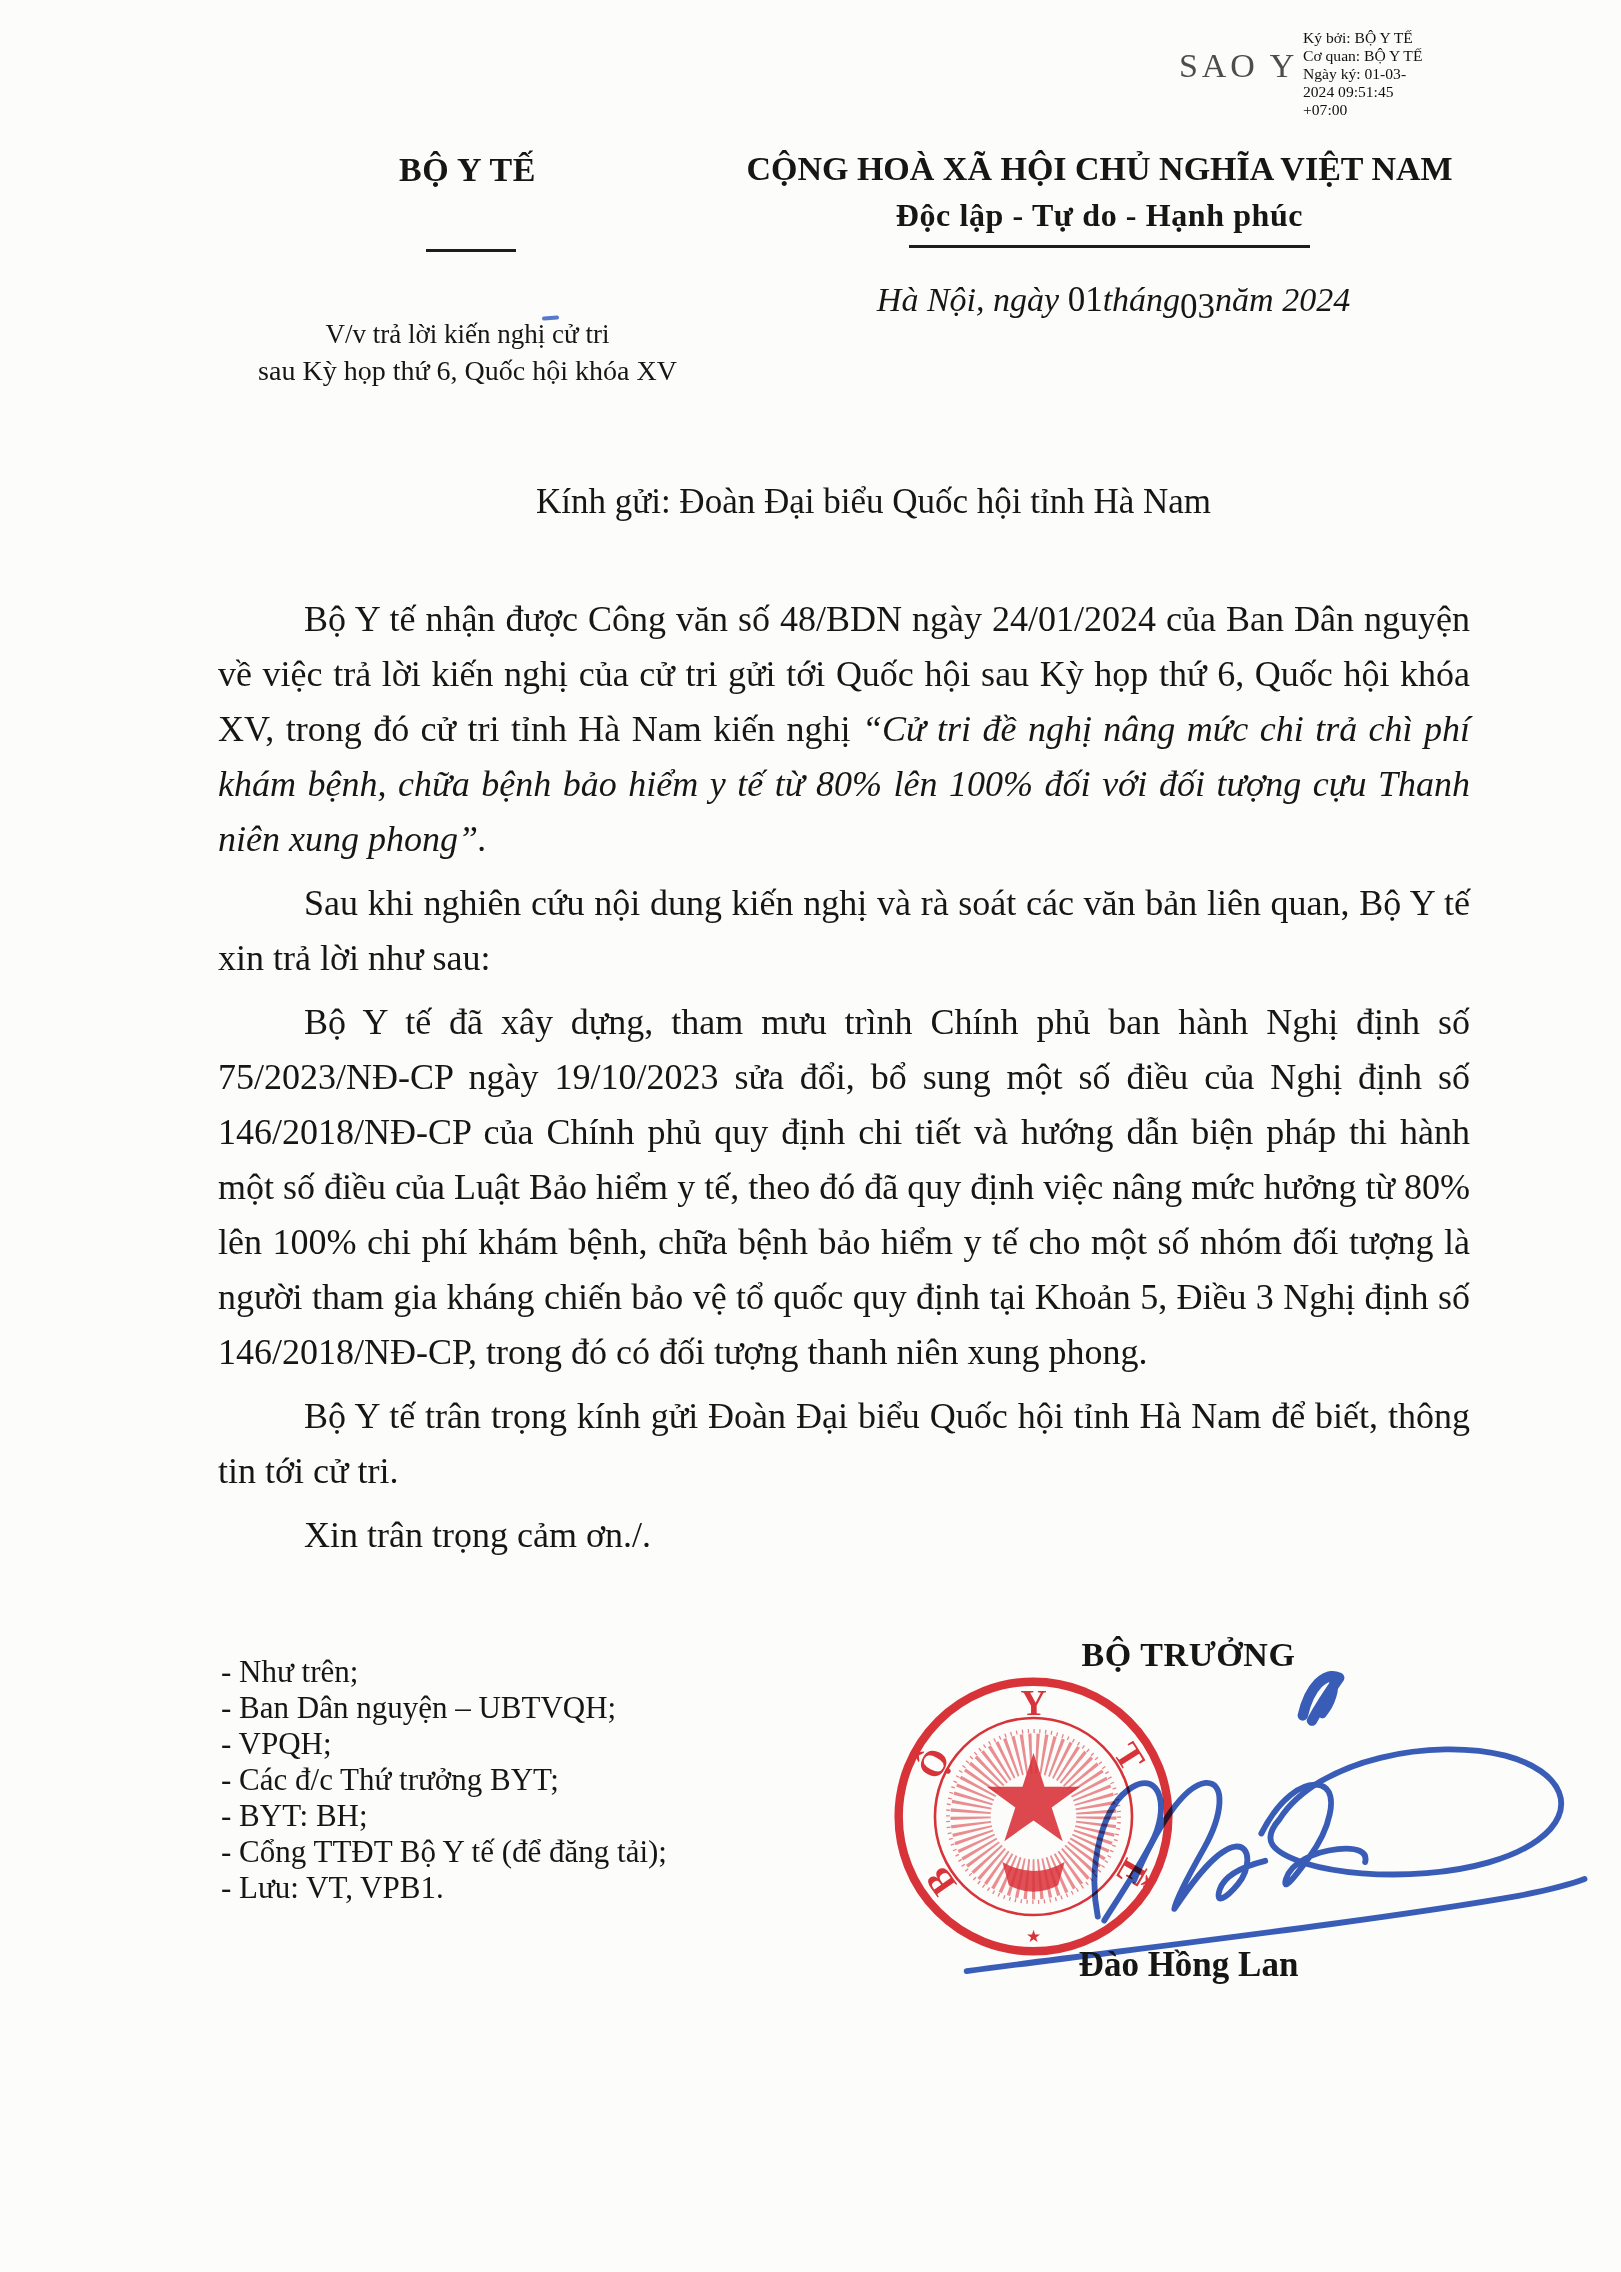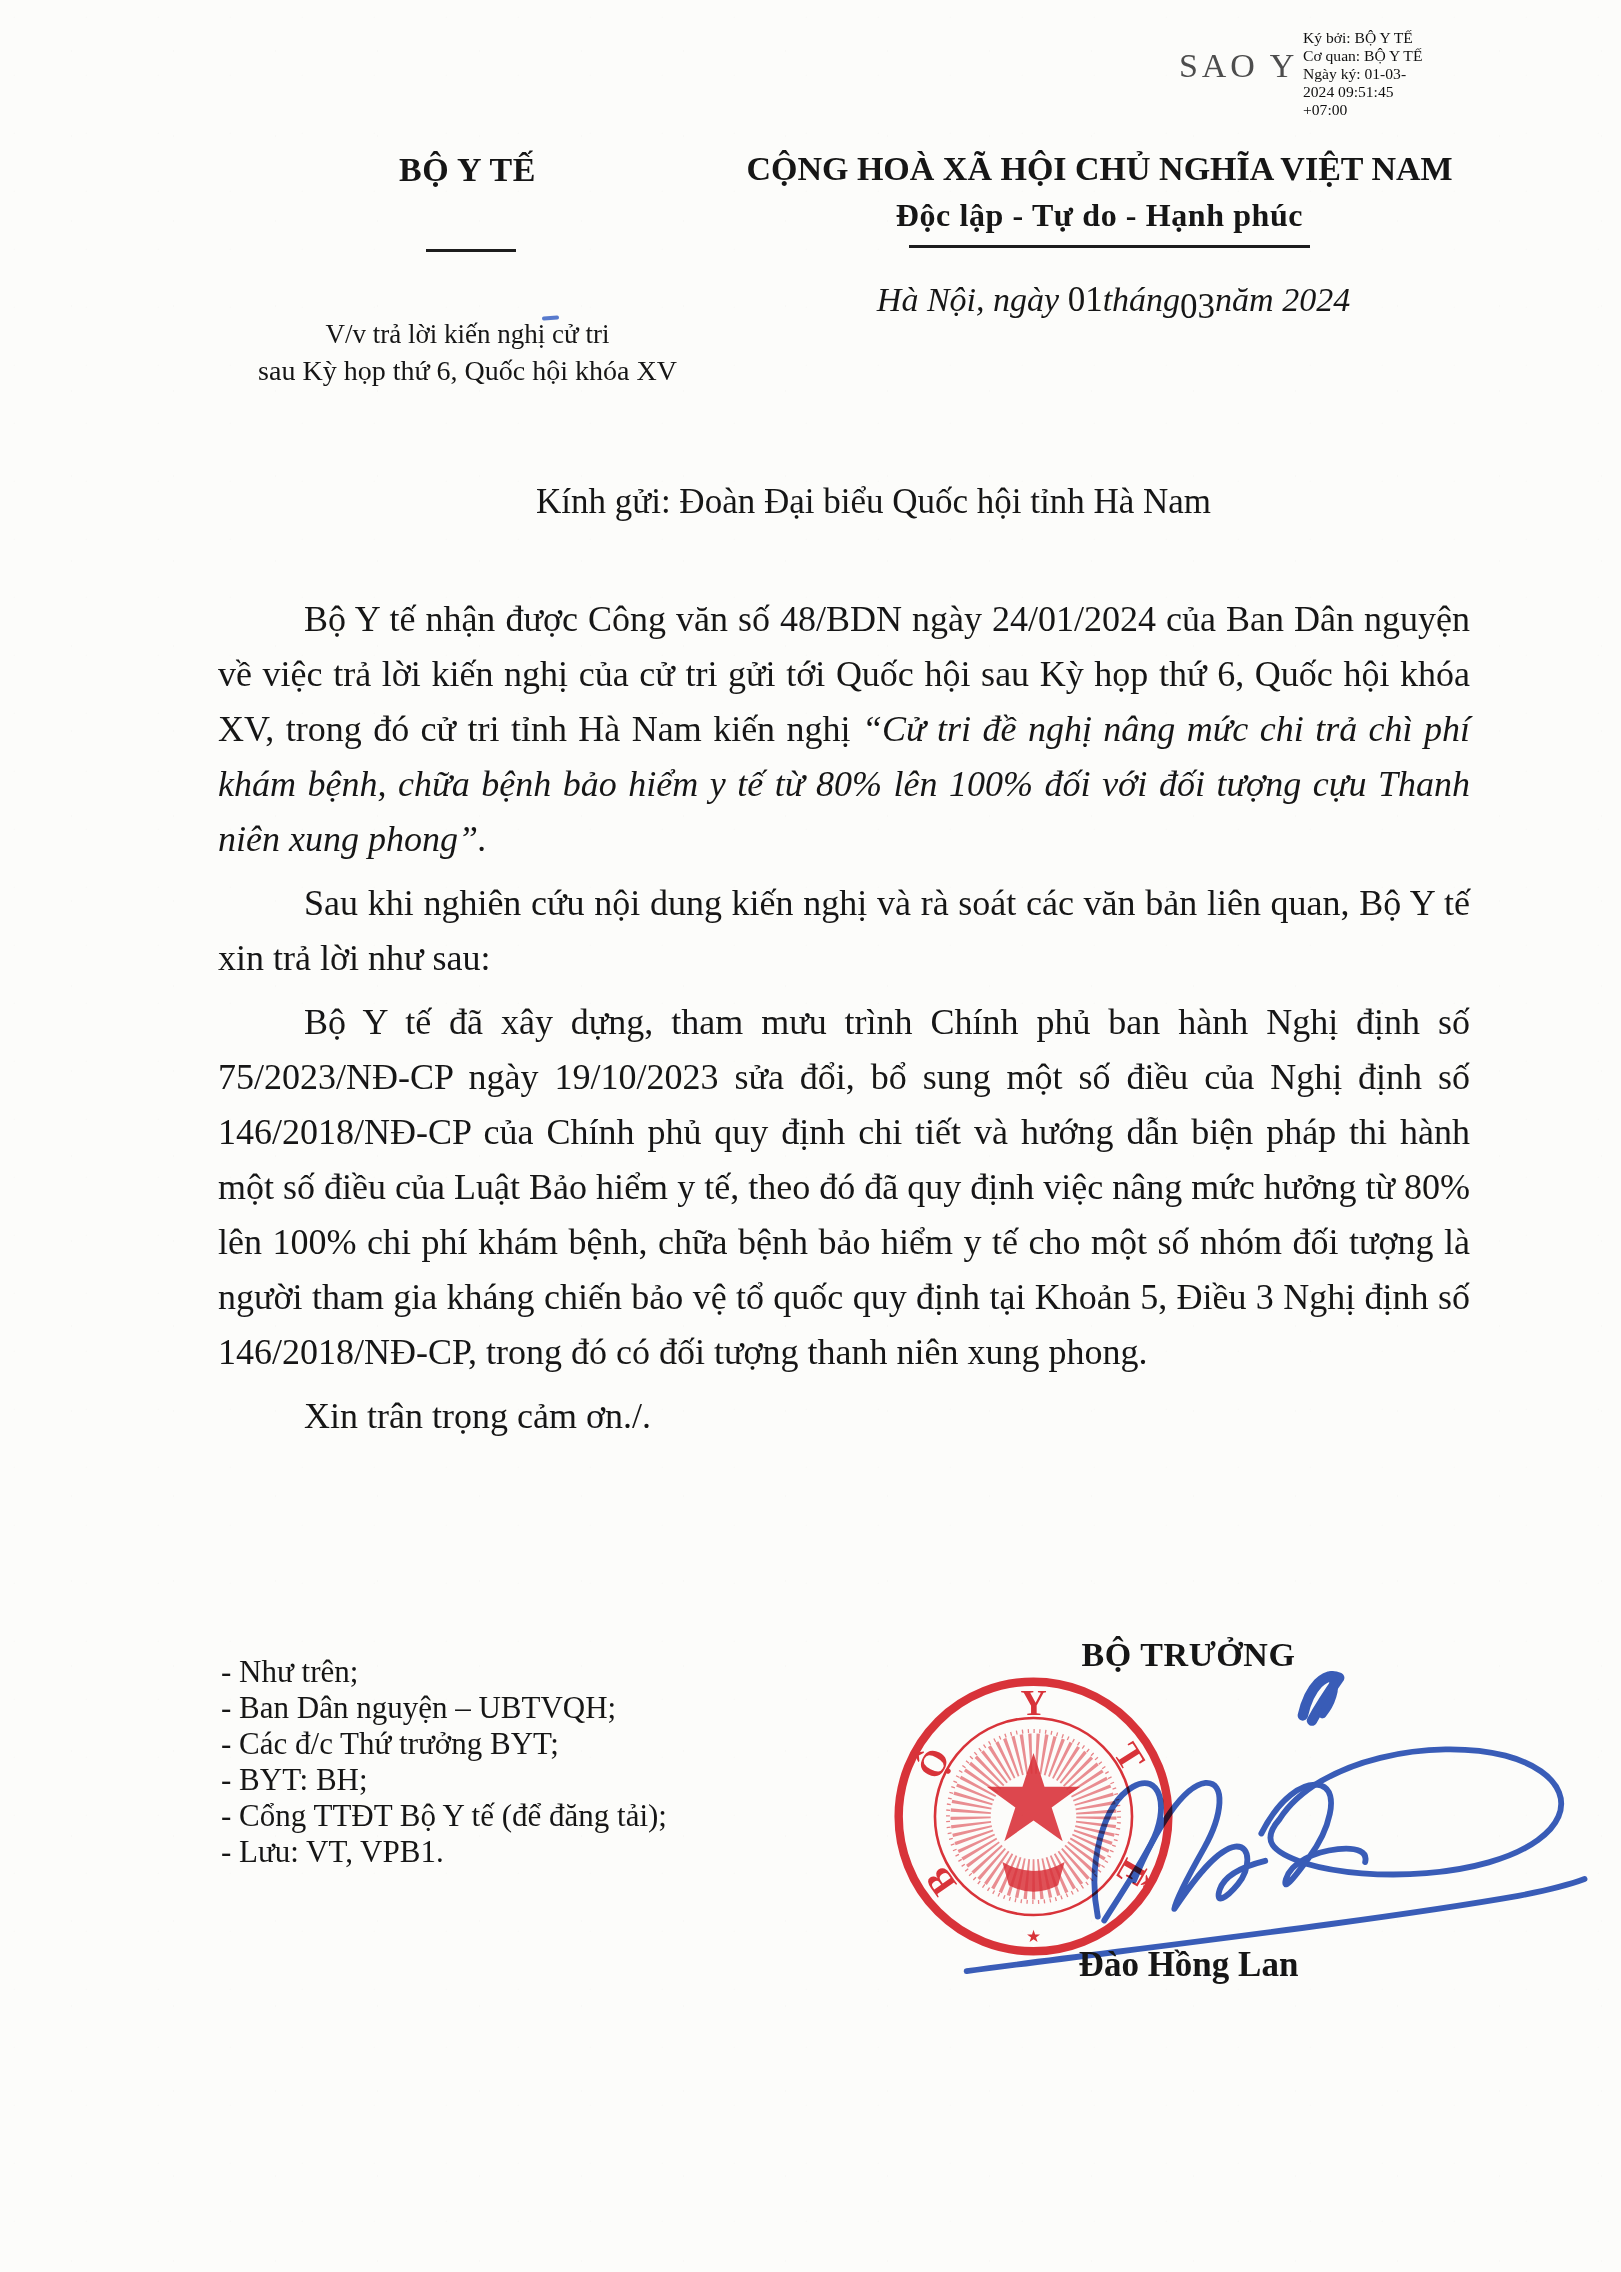--- a/index.html
+++ b/index.html
@@ -78,26 +78,28 @@
   <div class="abs dateline">
     <span>Hà Nội, ngày </span><span class="ins">01</span><span>tháng</span><span class="ins ins-low">03</span><span>năm 2024</span>
   </div>
 
   <div class="abs salutation">Kính gửi: Đoàn Đại biểu Quốc hội tỉnh Hà Nam</div>
 
   <div class="abs body-block">
     <p><span>Bộ Y tế nhận được Công văn số 48/BDN ngày 24/01/2024 của Ban Dân nguyện về việc trả lời kiến nghị của cử tri gửi tới Quốc hội sau Kỳ họp thứ 6, Quốc hội khóa XV, trong đó cử tri tỉnh Hà Nam kiến nghị </span><span class="q-italic">“Cử tri đề nghị nâng mức chi trả chì phí khám bệnh, chữa bệnh bảo hiểm y tế từ 80% lên 100% đối với đối tượng cựu Thanh niên xung phong”.</span></p>
     <p>Sau khi nghiên cứu nội dung kiến nghị và rà soát các văn bản liên quan, Bộ Y tế xin trả lời như sau:</p>
     <p>Bộ Y tế đã xây dựng, tham mưu trình Chính phủ ban hành Nghị định số 75/2023/NĐ-CP ngày 19/10/2023 sửa đổi, bổ sung một số điều của Nghị định số 146/2018/NĐ-CP của Chính phủ quy định chi tiết và hướng dẫn biện pháp thi hành một số điều của Luật Bảo hiểm y tế, theo đó đã quy định việc nâng mức hưởng từ 80% lên 100% chi phí khám bệnh, chữa bệnh bảo hiểm y tế cho một số nhóm đối tượng là người tham gia kháng chiến bảo vệ tổ quốc quy định tại Khoản 5, Điều 3 Nghị định số 146/2018/NĐ-CP, trong đó có đối tượng thanh niên xung phong.</p>
+    <p>Bộ Y tế trân trọng kính gửi Đoàn Đại biểu Quốc hội tỉnh Hà Nam để biết, thông tin tới cử tri.</p>
     <p>Xin trân trọng cảm ơn./.</p>
   </div>
 
   <div class="abs recipients">
     <div class="rec-item">- Như trên;</div>
     <div class="rec-item">- Ban Dân nguyện – UBTVQH;</div>
+    <div class="rec-item">- VPQH;</div>
     <div class="rec-item">- Các đ/c Thứ trưởng BYT;</div>
     <div class="rec-item">- BYT: BH;</div>
     <div class="rec-item">- Cổng TTĐT Bộ Y tế (để đăng tải);</div>
     <div class="rec-item">- Lưu: VT, VPB1.</div>
   </div>
 
   <div class="abs minister-title">BỘ TRƯỞNG</div>
 
   <svg class="abs seal-svg" viewBox="0 0 452 452">
     <g stroke="#d9232b" fill="none">

